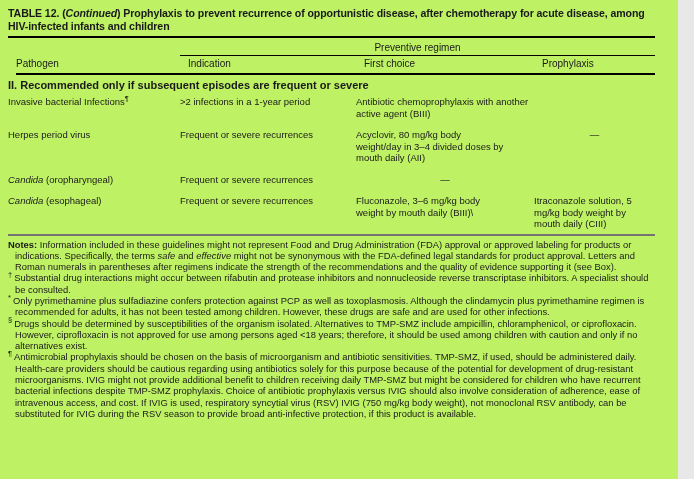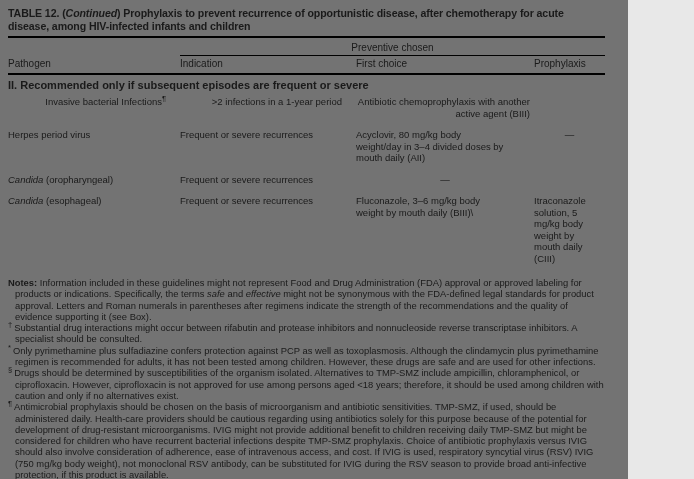--- a/index.html
+++ b/index.html
@@ -1,60 +1,60 @@
 <!DOCTYPE html>
 <html><head>
 <meta charset="utf-8">
 <style>
   html, body { margin: 0; padding: 0; background: #e8e8e8; }
   .page {
-    width: 628px; height: 479px; box-sizing: border-box;
-    background: #737373; color: #1a1a1a;
+    width: 678px; height: 479px; box-sizing: border-box;
+    background: #bef264; color: #1a1a1a;
     font-family: "Liberation Sans", sans-serif;
     padding: 7px 23px 0 8px; overflow: hidden; position: relative;
   }
   .ital { font-style: italic; }
   b { font-weight: 700; }
   sup { font-size: 7.5px; line-height: 0; }
 
   .title {
     font-weight: 700; font-size: 10.6px; line-height: 13px;
     letter-spacing: -0.1px; padding-bottom: 3px; border-bottom: 2px solid #000;
   }
 
   .group-row { display: grid; grid-template-columns: 172px 1fr; margin-top: 2px; }
   .group-label { text-align: center; font-size: 10px; padding: 2px 0 2px; border-bottom: 1px solid #000; }
 
-  .cols-row { display: grid; grid-template-columns: 172px 176px 178px 1fr; border-bottom: 2px solid #000; }
+  .cols-row { display: grid; grid-template-columns: 172px 176px 178px 1fr; border-bottom: 2px solid #000; margin-left: 8px; }
   .col-h { font-size: 10px; padding: 2px 0 4px; }
   .col-h.left { text-align: left; }
 
   .section { font-weight: 700; font-size: 11px; padding: 4px 0 0 0; line-height: 12px; }
 
   .row { display: grid; grid-template-columns: 172px 176px 178px 1fr; font-size: 9.5px; line-height: 11.5px; margin-top: 10px; }
-  .row.first { margin-top: 5px; text-align: right; }
+  .row.first { margin-top: 5px; }
   .cell { padding-right: 14px; }
   .cell.c3 { padding-right: 28px; }
   .cell.c4 { padding-right: 4px; }
   .cell.c4.dash { text-align: center; padding-right: 0; }
 
-  .notes { border-top: 6px solid #737373; margin-top: 4px; padding-top: 3px; font-size: 9.4px; line-height: 11.3px; }
+  .notes { border-top: 2px solid #737373; margin-top: 4px; padding-top: 3px; font-size: 9.4px; line-height: 11.3px; }
   .notes p { margin: 0; padding-left: 7px; text-indent: -7px; }
   .fnm { margin-right: 2px; }
 </style>
 </head>
 <body>
 
 <div class="page">
 
   <div class="title"><span>TABLE 12. (</span><span class="ital">Continued</span><span>) Prophylaxis to prevent recurrence of opportunistic disease, after chemotherapy for acute disease, among HIV-infected infants and children</span></div>
 
   <div class="group-row">
     <div></div>
-    <div class="group-label">Preventive chosen</div>
+    <div class="group-label">Preventive regimen</div>
   </div>
 
   <div class="cols-row">
     <div class="col-h left">Pathogen</div>
     <div class="col-h">Indication</div>
     <div class="col-h">First choice</div>
     <div class="col-h">Prophylaxis</div>
   </div>
 
   <div class="section">II. Recommended only if subsequent episodes are frequent or severe</div>

